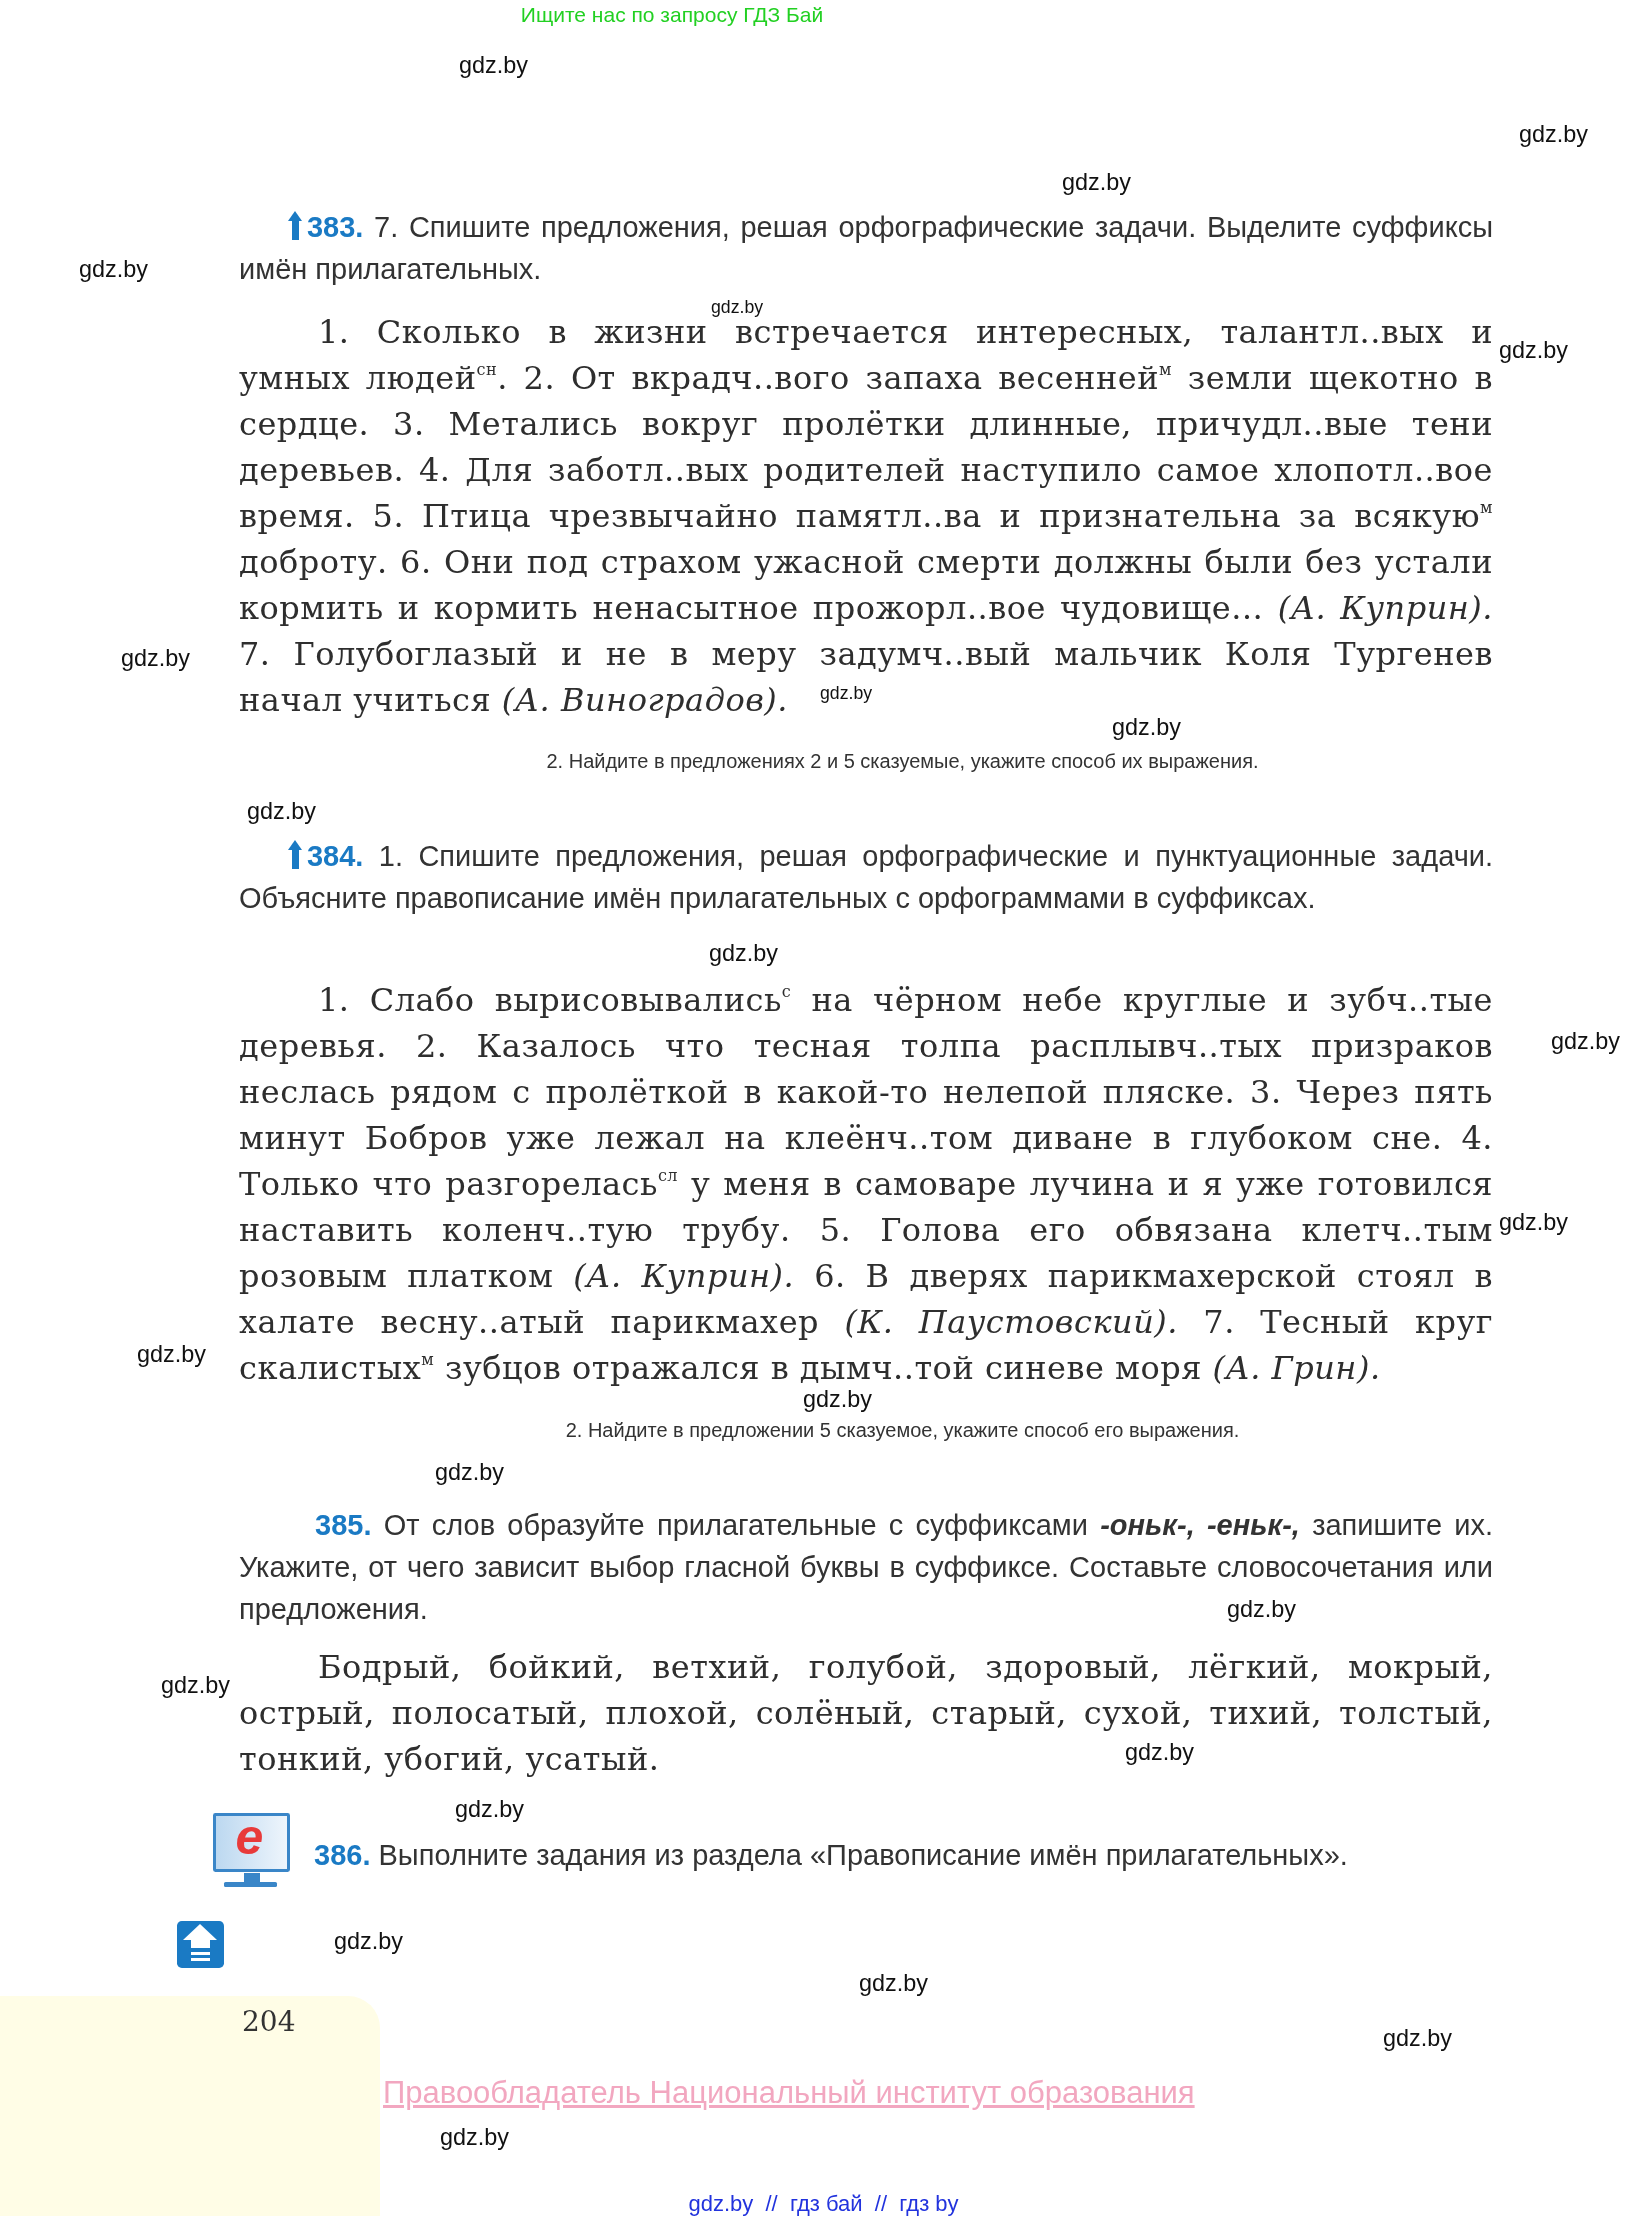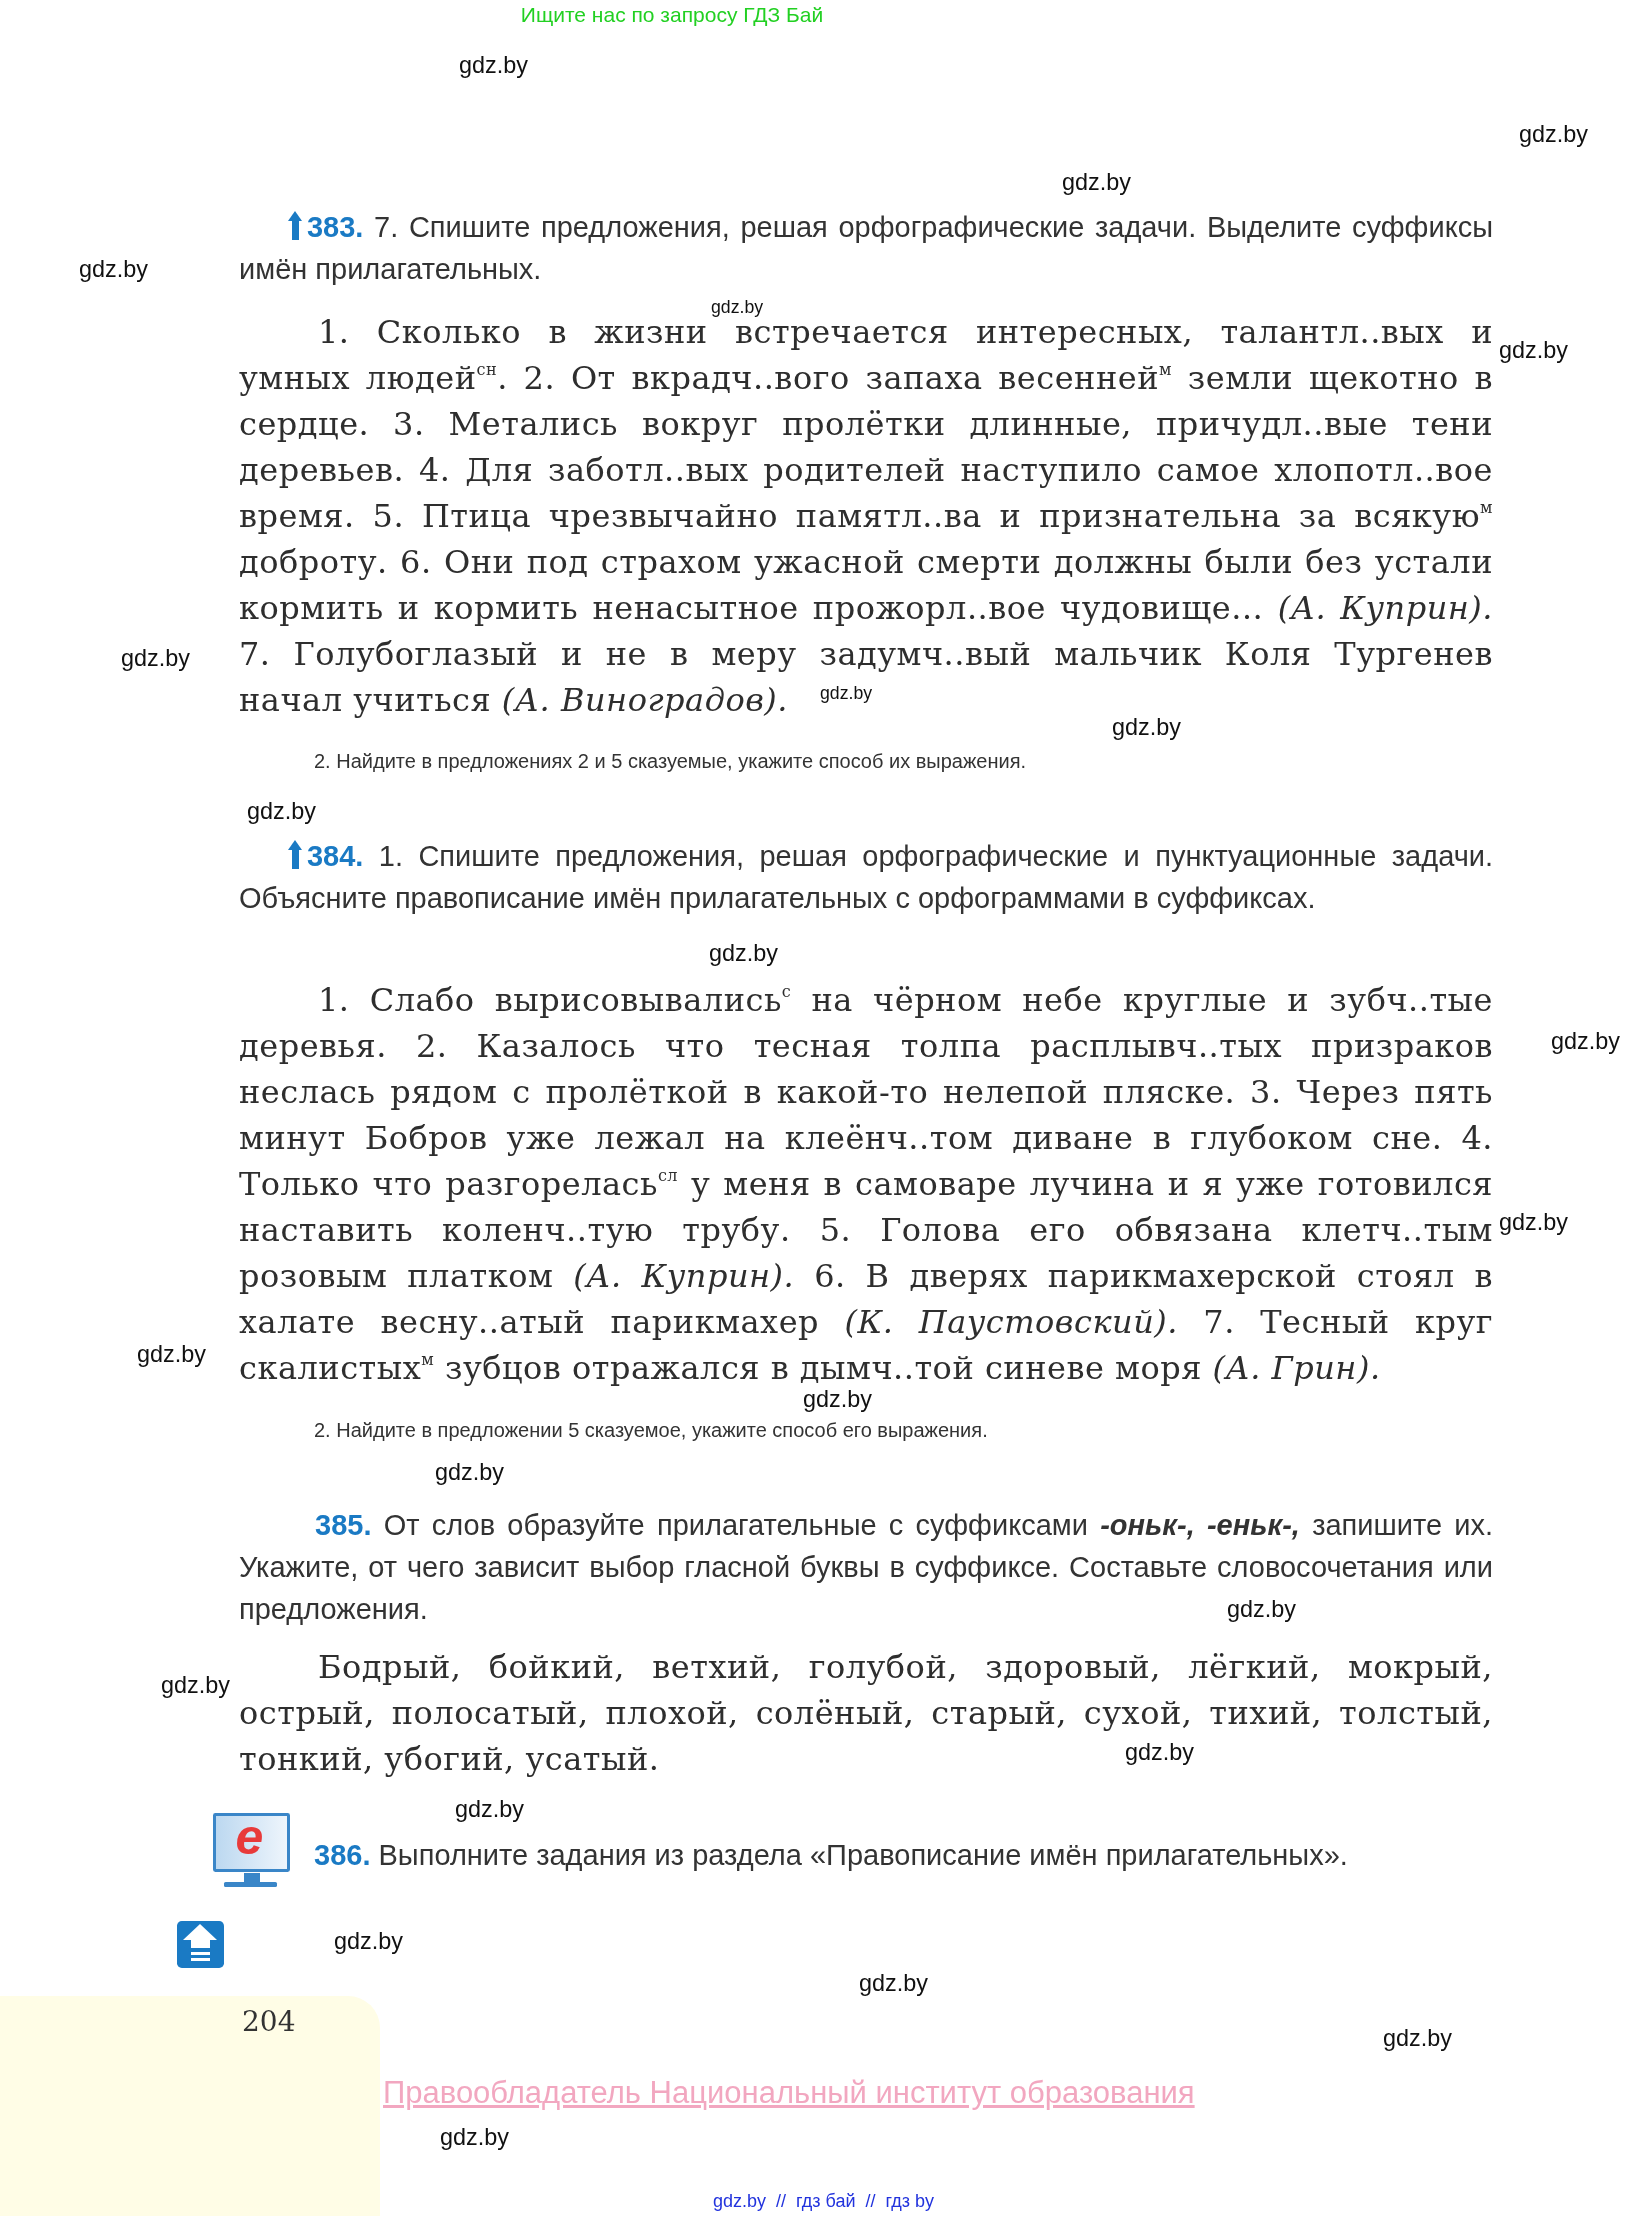--- a/index.html
+++ b/index.html
@@ -1,38 +1,38 @@
 <!DOCTYPE html>
 <html style="font-size:13px"><head>
 <meta charset="utf-8">
 <style>
   html,body{margin:0;padding:0;}
   body{width:1647px;height:2216px;position:relative;background:#ffffff;overflow:hidden;color:#2b2b2b;}
-  .abs{position:absolute;}
+  .abs{position:absolute;text-align:center;}
   .sans{font-family:"Liberation Sans","DejaVu Sans",sans-serif;}
   .serif{font-family:"DejaVu Serif","Liberation Serif",serif;}
   .top-banner{left:0;width:1344px;top:3.2px;text-align:center;font-size:21px;color:#22d022;}
   .wm{font-size:23.4px;color:#111;white-space:nowrap;}
   .wm-small{font-size:17.7px;}
   .task-head{left:239px;width:1254px;font-size:29px;line-height:42px;color:#333;text-align:justify;}
   .task-head .first{padding-left:47px;}
   .num{color:#1a7ac4;font-weight:bold;}
   .arrow{display:inline-block;width:17.7px;height:29px;position:relative;vertical-align:-3.2px;margin-right:3.2px;}
   .arrow:before{content:"";position:absolute;left:2.4px;top:0;border-left:7.3px solid transparent;border-right:7.3px solid transparent;border-bottom:10.5px solid #1a7ac4;}
   .arrow:after{content:"";position:absolute;left:6.4px;top:9.7px;width:6.4px;height:19.3px;background:#1a7ac4;}
   .body-text{left:239px;width:1254px;font-size:32px;line-height:46px;color:#2e2e2e;text-align:justify;letter-spacing:0.5px;}
   .body-text p{margin:0;text-indent:79px;}
   sup{font-size:16px;line-height:0;vertical-align:14.5px;margin-top:36px;}
   .it{font-style:italic;}
   .q2{left:314px;width:1177px;font-size:20px;color:#333;line-height:42px;}
   .bi{font-weight:bold;font-style:italic;}
   .page-box{left:0;top:1996px;width:380px;height:221px;background:#fffde6;border-top-right-radius:32px;}
   .page-num{left:242px;top:2005px;font-size:28px;color:#333;}
   .copyright{left:383px;top:2063px;font-size:31px;color:#f2a7c0;text-decoration:underline;white-space:nowrap;margin-top:12px;}
-  .footer{left:0;width:1647px;top:2191px;text-align:center;font-size:18px;color:#2233dd;}
+  .footer{left:0;width:1647px;top:2191px;text-align:center;font-size:22px;color:#2233dd;}
 </style>
 </head>
 <body>
 
 <div class="abs sans top-banner">Ищите нас по запросу ГДЗ Бай</div>
 
 <div class="abs sans wm" style="left:459px;top:52px;">gdz.by</div>
 <div class="abs sans wm" style="left:1519px;top:121px;">gdz.by</div>
 <div class="abs sans wm" style="left:1062px;top:169px;">gdz.by</div>
 <div class="abs sans wm" style="left:79px;top:256px;">gdz.by</div>

